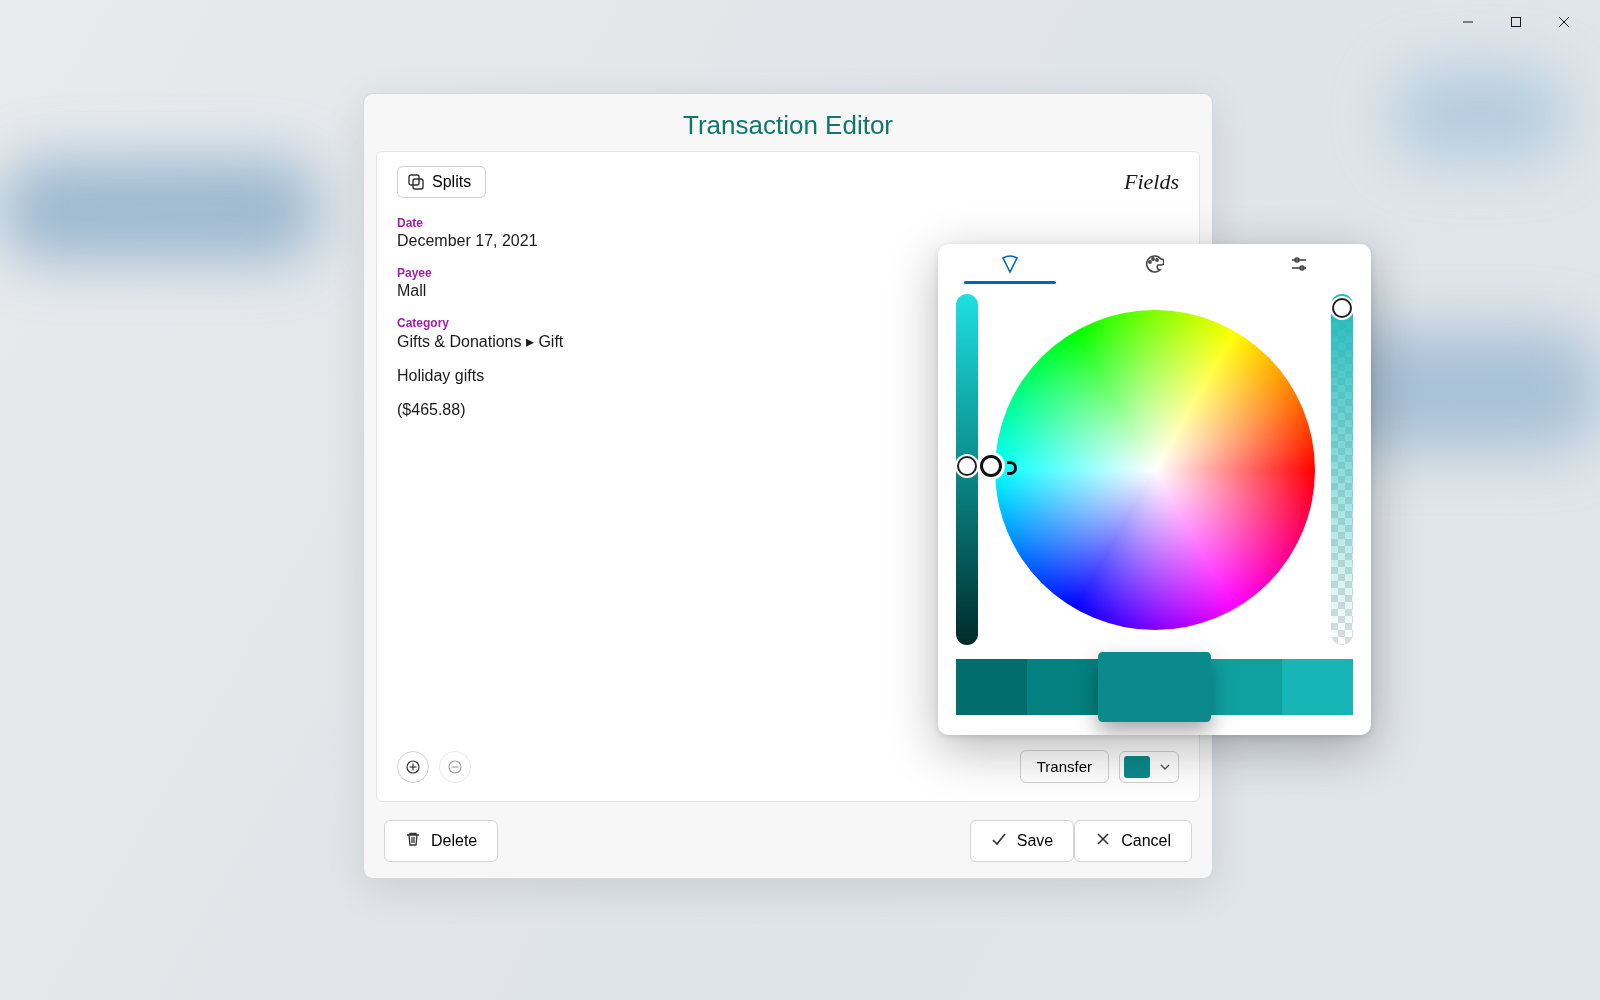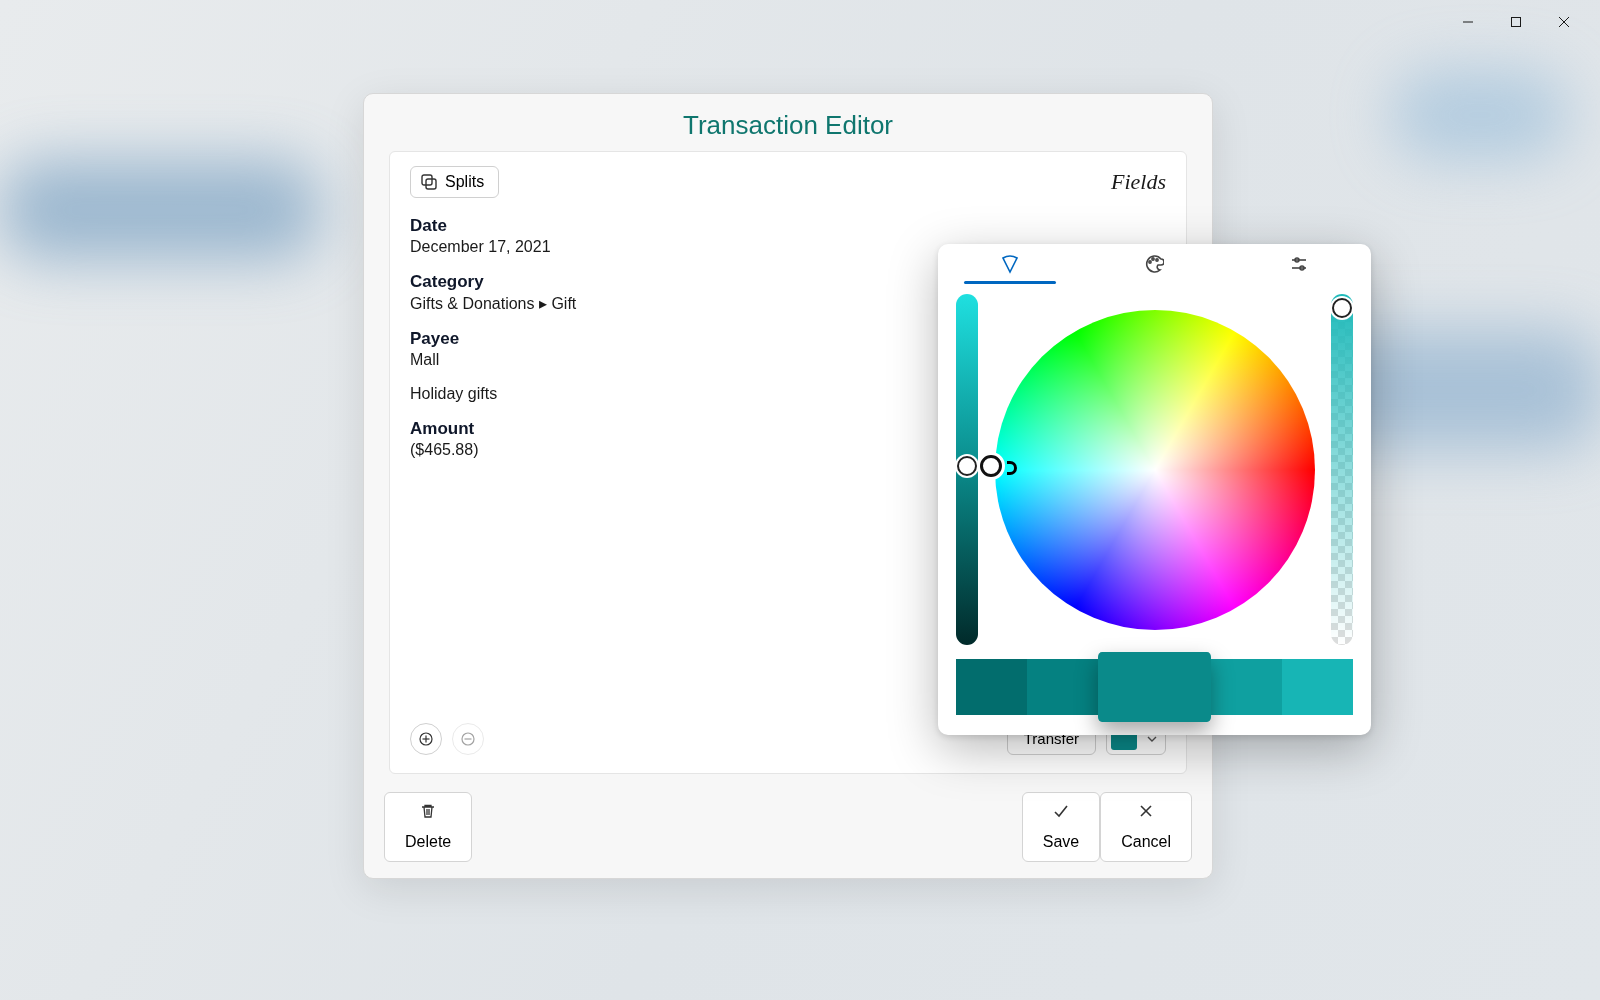--- a/index.html
+++ b/index.html
@@ -30,58 +30,58 @@
     border-radius: 10px;
     box-shadow: 0 10px 40px rgba(0,0,0,.10);
     display: flex; flex-direction: column;
   }
   .dialog-header { text-align: center; padding: 16px 0 10px; }
   .dialog-header h1 { font-size: 26px; font-weight: 500; color: #0f766e; }
   .dialog-header .subtitle { font-size: 15px; color: #333; margin-top: 4px; }
 
   .content {
     flex: 1;
-    margin: 0 25px;
+    margin: 0 12px;
     background: #fff;
     border: 1px solid #e5e5e5;
     border-radius: 6px;
     position: relative;
     padding: 14px 20px 18px;
     display: flex; flex-direction: column;
   }
 
   .top-row { display: flex; justify-content: space-between; align-items: center; }
   .splits-btn {
     border: 1px solid #d0d0d0; background: #fff; border-radius: 6px;
     padding: 6px 14px 6px 10px; font-size: 16px; display: flex; align-items: center; gap: 8px;
     cursor: default;
   }
   .splits-btn .icon { width: 16px; height: 16px; }
 
   .fields-label { font-style: italic; font-size: 22px; color: #1a1a1a; font-family: Georgia, serif; }
 
   .fields { margin-top: 18px; }
   .field { margin-bottom: 16px; }
-  .field .label { font-weight: 600; font-size: 17px; color: #0f172a; }
+  .field .label { font-weight: 600; font-size: 12px; color: #a21caf; }
   .field .value { font-size: 16px; color: #1a1a1a; margin-top: 2px; }
 
   .content-footer { margin-top: auto; display: flex; justify-content: space-between; align-items: center; gap: 10px; }
   .round-btns { display: flex; gap: 10px; }
   .round-btn { width: 32px; height: 32px; border: 1px solid #d0d0d0; border-radius: 50%; background: #fff; display: flex; align-items: center; justify-content: center; cursor: default; }
   .round-btn.disabled { opacity: .45; }
   .round-btn svg { width: 14px; height: 14px; stroke: #333; }
 
   .transfer-wrap { display: flex; align-items: center; gap: 10px; }
   .transfer-btn { border: 1px solid #d0d0d0; background: #fff; border-radius: 6px; padding: 7px 16px; font-size: 15px; cursor: default; }
   .color-dropdown { border: 1px solid #d0d0d0; background: #fff; border-radius: 6px; padding: 4px 8px 4px 4px; display: flex; align-items: center; gap: 10px; cursor: default; }
   .color-swatch { width: 26px; height: 22px; background: #0a8a8a; border-radius: 3px; }
   .color-dropdown svg { width: 10px; height: 10px; stroke: #555; }
 
   .dialog-footer { padding: 18px 20px 16px; display: flex; align-items: center; }
-  .btn { border: 1px solid #d4d4d4; background: #fff; border-radius: 6px; padding: 10px 20px; font-size: 16px; display: inline-flex; align-items: center; gap: 10px; cursor: default; flex-direction: column; }
+  .btn { border: 1px solid #d4d4d4; background: #fff; border-radius: 6px; padding: 10px 20px; font-size: 16px; display: inline-flex; align-items: center; gap: 10px; cursor: default; }
   .btn svg { width: 16px; height: 16px; stroke: #333; }
   .dialog-footer .spacer { flex: 1; }
   .dialog-footer .btn + .btn { }
 
   
   .popover {
     position: absolute;
     left: 938px; top: 244px;  
     width: 433px; height: 491px;
     background: #fff;
@@ -166,32 +166,31 @@
       </button>
       <div class="fields-label">Fields</div>
     </div>
 
     <div class="fields">
       <div class="field">
         <div class="label">Date</div>
         <div class="value">December 17, 2021</div>
       </div>
       <div class="field">
+        <div class="label">Payee</div>
+        <div class="value">Mall</div>
+      </div>
+      <div class="field">
         <div class="label">Category</div>
         <div class="value">Gifts &amp; Donations ▸ Gift</div>
       </div>
       <div class="field">
-        <div class="label">Payee</div>
-        <div class="value">Mall</div>
-      </div>
-      <div class="field">
         <div class="value">Holiday gifts</div>
       </div>
       <div class="field">
-        <div class="label">Amount</div>
         <div class="value">($465.88)</div>
       </div>
     </div>
 
     <div class="content-footer">
       <div class="round-btns">
         <div class="round-btn">
           <svg viewBox="0 0 14 14" fill="none">
               <circle cx="7" cy="7" r="6" stroke-width="1.2"></circle>
               <line x1="7" y1="3.5" x2="7" y2="10.5" stroke-width="1.2"></line>

